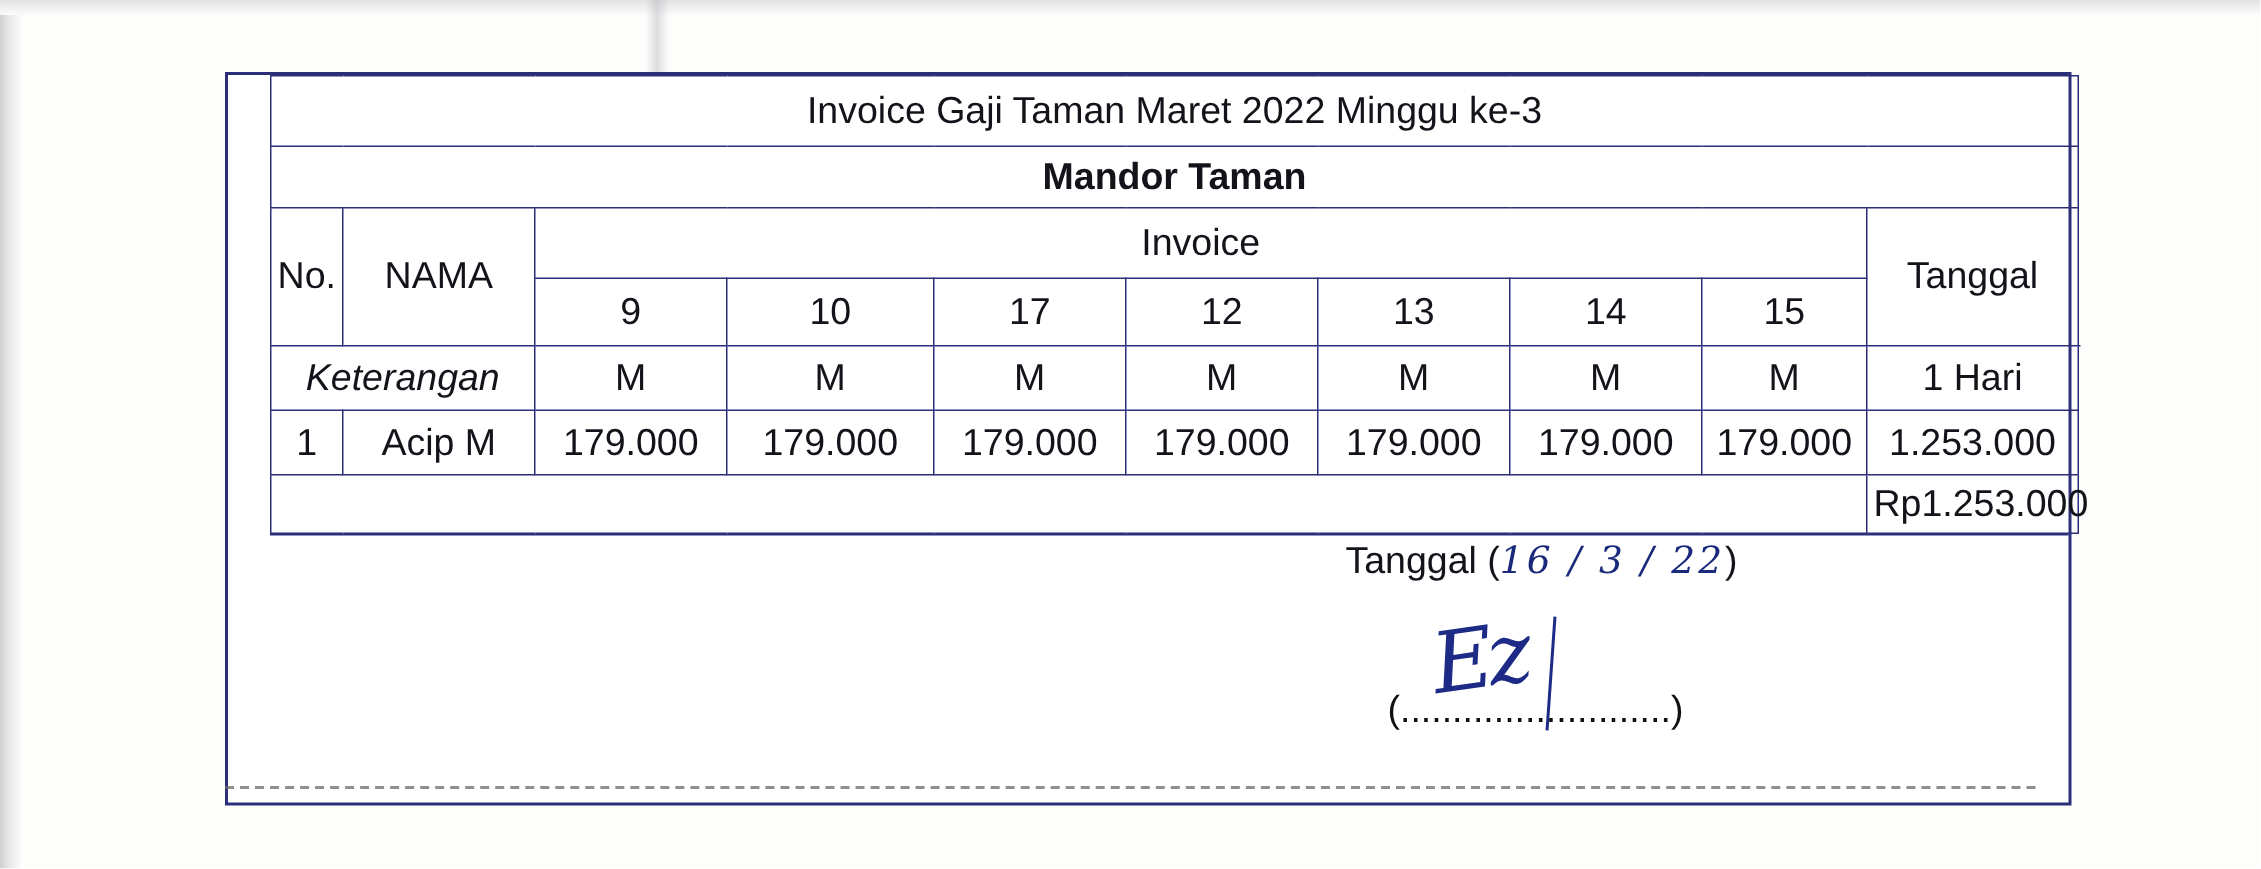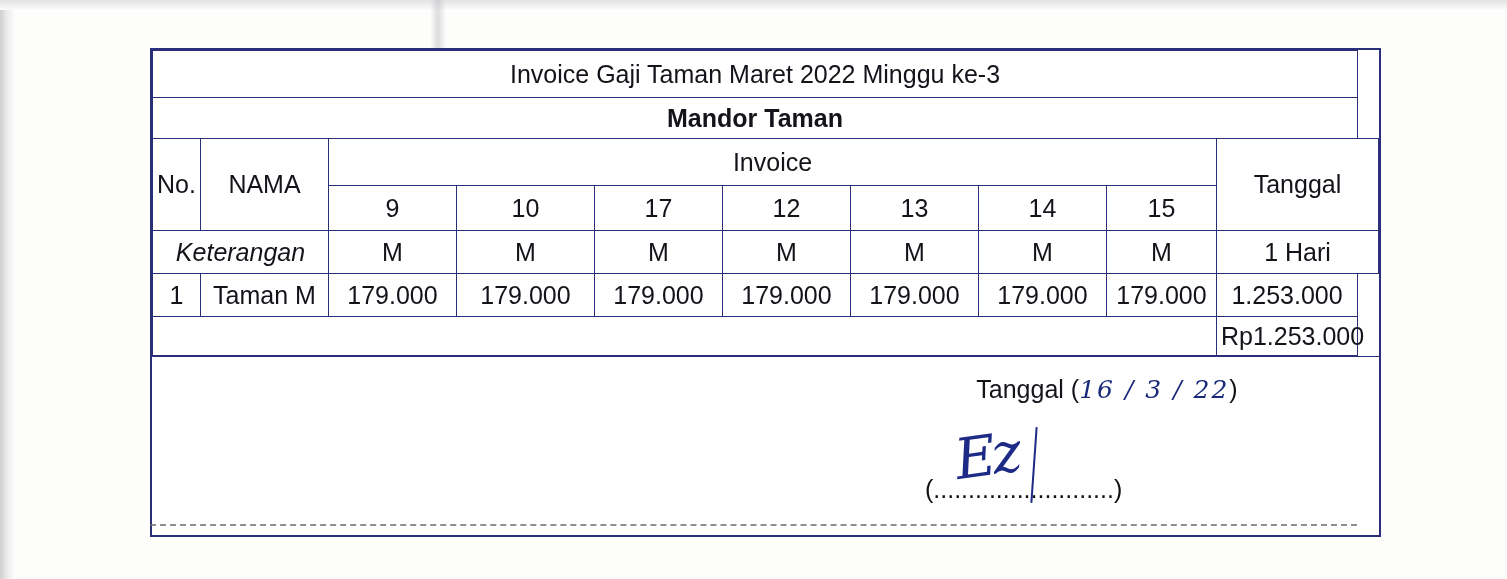--- a/index.html
+++ b/index.html
@@ -41,20 +41,21 @@
   }
 
   .doc {
     position: absolute;
     left: 150px;
     top: 48px;
     width: 1231px;
     border: 2px solid #2b2f7a;
     box-sizing: border-box;
     background: #ffffff;
+    padding-left: 28px;
   }
 
   table.invoice {
     border-collapse: collapse;
     width: 100%;
     table-layout: fixed;
   }
   table.invoice td {
     border: 1.6px solid #2b2f7a;
     text-align: center;
@@ -96,23 +97,23 @@
   .blank-cell { height: 18px; }
 
   .sign-area {
     position: relative;
     height: 178px;
     border-top: 1.6px solid #2b2f7a;
   }
   .sign-block {
     position: absolute;
     right: 62px;
-    top: 18px;
+    top: 2px;
     width: 420px;
-    text-align: center;
+    text-align: left;
   }
   .sign-date-line {
     font-size: 25px;
     color: #13131a;
     white-space: nowrap;
   }
   .hw {
     font-family: "DejaVu Serif", serif;
     color: #1a2a7a;
     font-style: italic;
@@ -207,21 +208,21 @@
         <td class="mark-cell">M</td>
         <td class="mark-cell">M</td>
         <td class="mark-cell">M</td>
         <td class="mark-cell">M</td>
         <td class="mark-cell">M</td>
         <td class="mark-cell">M</td>
         <td class="hari-cell" colspan="2">1 Hari</td>
       </tr>
       <tr>
         <td class="row-no">1</td>
-        <td class="row-name">Taman M</td>
+        <td class="row-name">Acip M</td>
         <td class="amount-cell">179.000</td>
         <td class="amount-cell">179.000</td>
         <td class="amount-cell">179.000</td>
         <td class="amount-cell">179.000</td>
         <td class="amount-cell">179.000</td>
         <td class="amount-cell">179.000</td>
         <td class="amount-cell">179.000</td>
         <td class="amount-cell">1.253.000</td>
       </tr>
       <tr>

